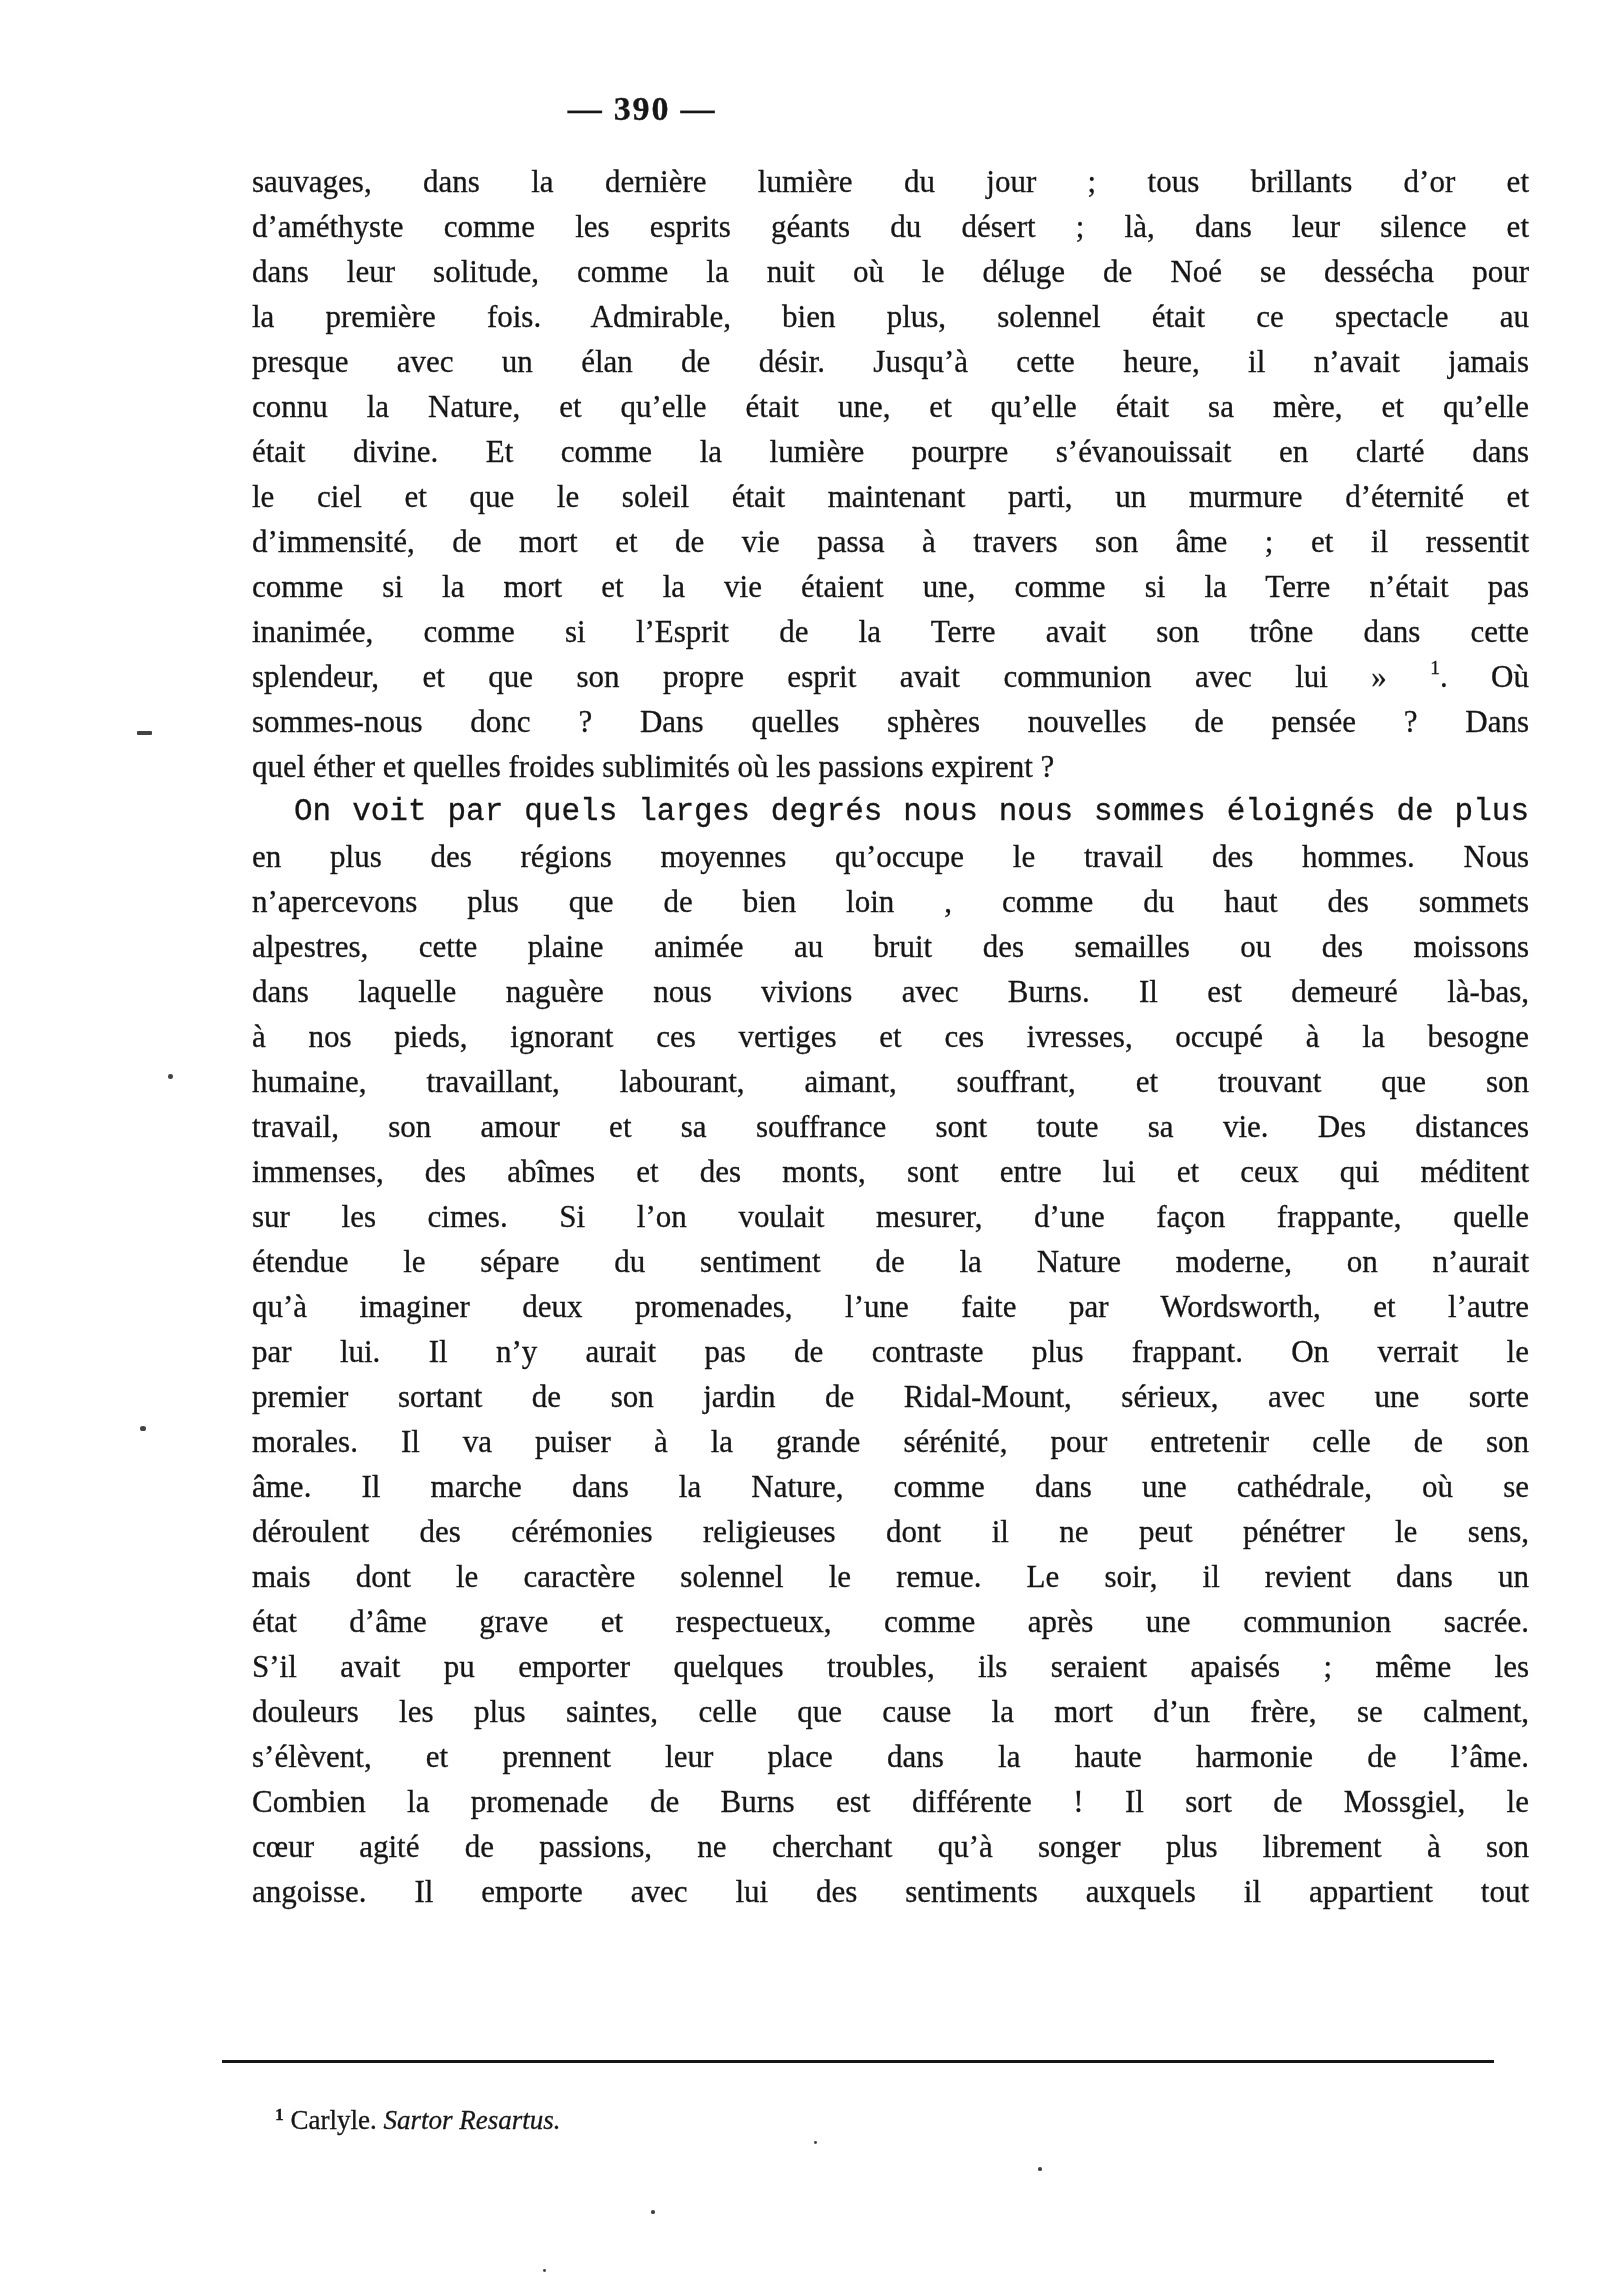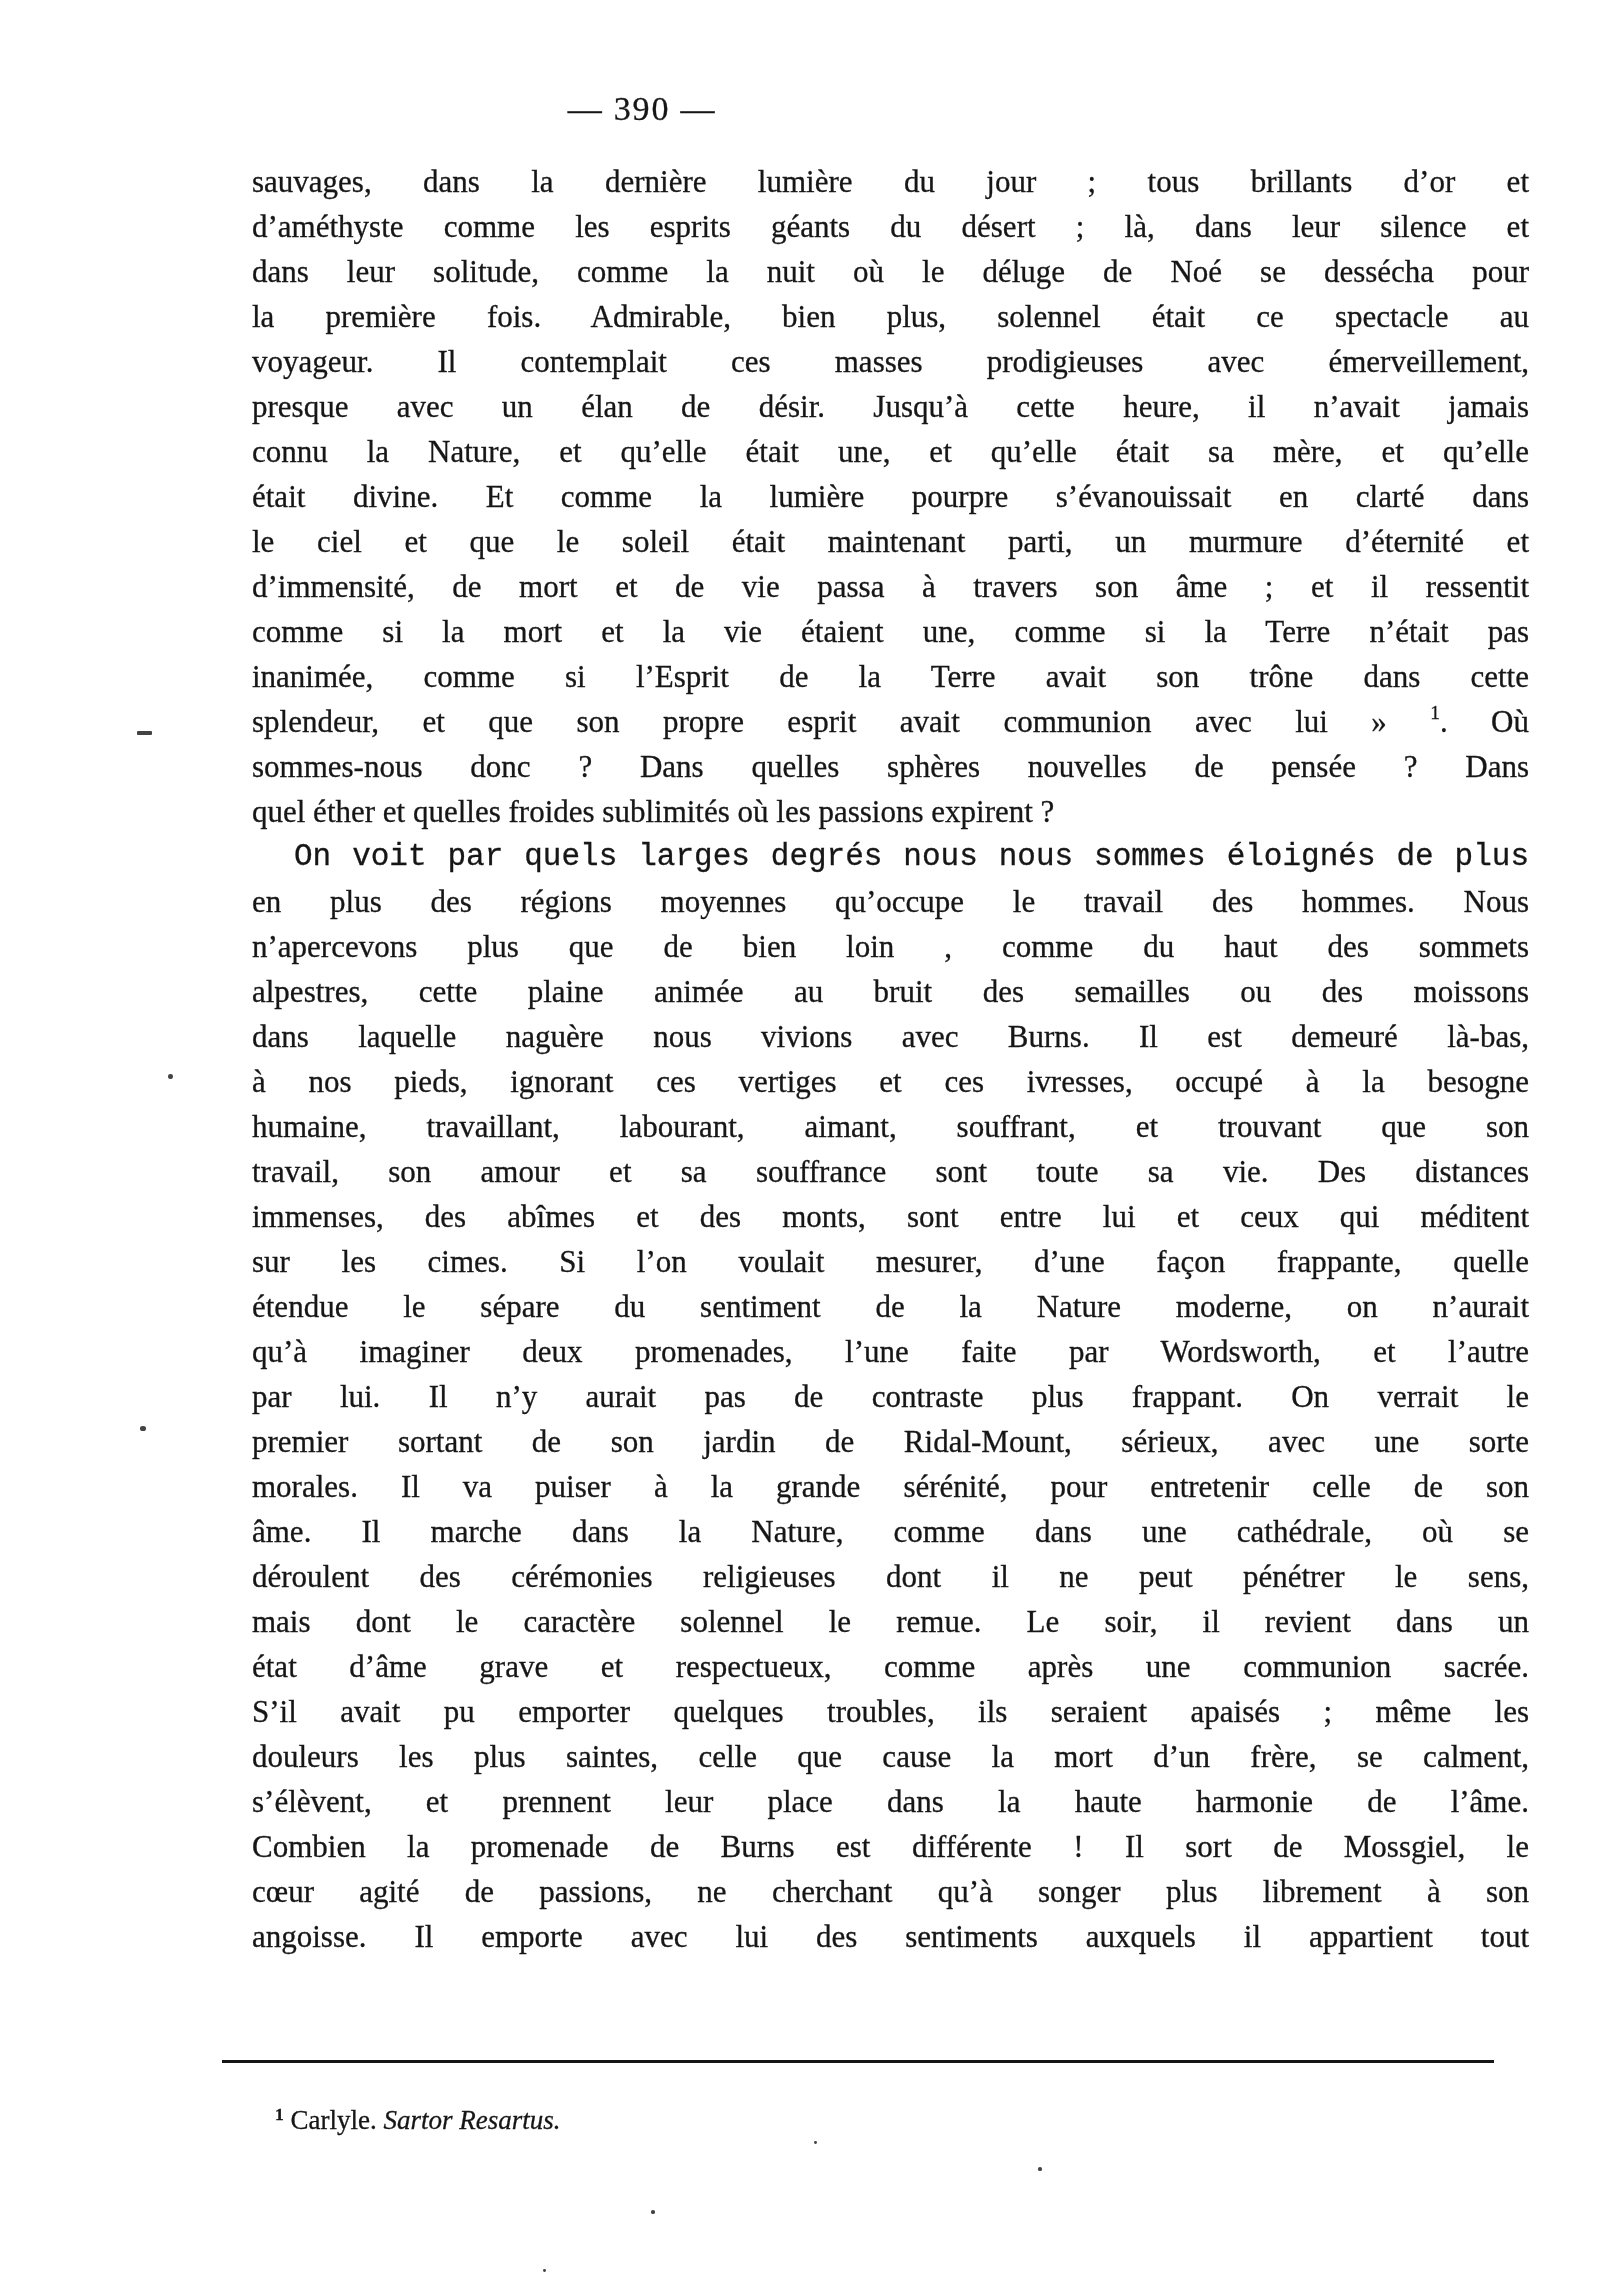--- a/index.html
+++ b/index.html
@@ -23,21 +23,21 @@
     position: absolute;
     inset: 0;
   }
   .page-number {
     position: absolute;
     top: 90px;
     left: 0;
     width: 1284px;
     text-align: center;
     font-size: 34px;
-    font-weight: 400;
+    font-weight: 700;
     letter-spacing: 1.8px;
     -webkit-text-stroke: 0.3px currentColor;
   }
   .text-block {
     position: absolute;
     left: 212px;
     top: 159px;
     width: 1277px;
     font-size: 31px;
     line-height: 45px;
@@ -100,21 +100,20 @@
 <div class="page">
 
   <div class="page-number">— 390 —</div>
 
   <div class="text-block">
 
   <div class="line"><span>sauvages, dans la dernière lumière du jour ; tous brillants d’or et</span></div>
       <div class="line"><span>d’améthyste comme les esprits géants du désert ; là, dans leur silence et</span></div>
       <div class="line"><span>dans leur solitude, comme la nuit où le déluge de Noé se dessécha pour</span></div>
       <div class="line"><span>la première fois. Admirable, bien plus, solennel était ce spectacle au</span></div>
-      <div class="line"><span>voyageur. Il contemplait ces masses prodigieuses avec émerveillement,</span></div>
       <div class="line"><span>presque avec un élan de désir. Jusqu’à cette heure, il n’avait jamais</span></div>
       <div class="line"><span>connu la Nature, et qu’elle était une, et qu’elle était sa mère, et qu’elle</span></div>
       <div class="line"><span>était divine. Et comme la lumière pourpre s’évanouissait en clarté dans</span></div>
       <div class="line"><span>le ciel et que le soleil était maintenant parti, un murmure d’éternité et</span></div>
       <div class="line"><span>d’immensité, de mort et de vie passa à travers son âme ; et il ressentit</span></div>
       <div class="line"><span>comme si la mort et la vie étaient une, comme si la Terre n’était pas</span></div>
       <div class="line"><span>inanimée, comme si l’Esprit de la Terre avait son trône dans cette</span></div>
       <div class="line"><span>splendeur, et que son propre esprit avait communion avec lui » </span><sup>1</sup><span>. Où</span></div>
       <div class="line"><span>sommes-nous donc ? Dans quelles sphères nouvelles de pensée ? Dans</span></div>
       <div class="line par-end"><span>quel éther et quelles froides sublimités où les passions expirent ?</span></div>

